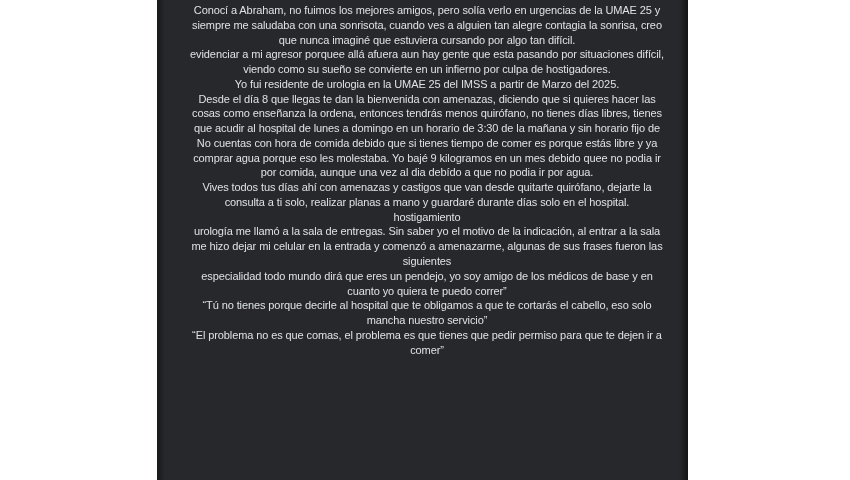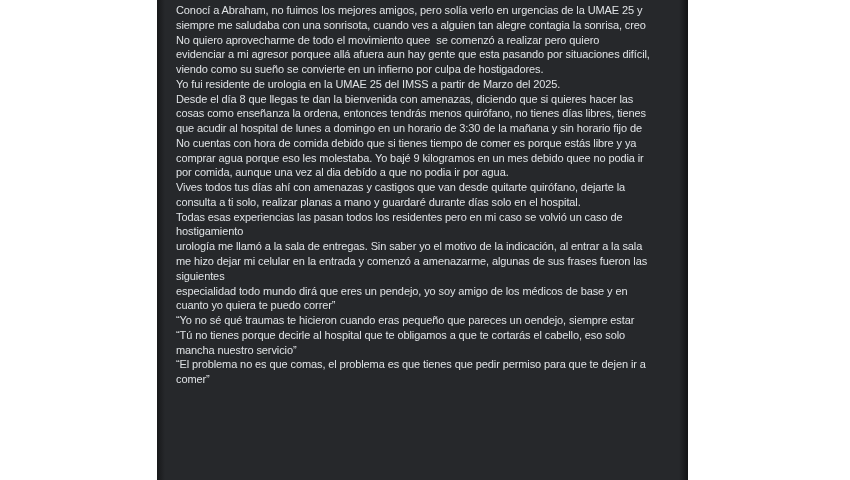--- a/index.html
+++ b/index.html
@@ -34,53 +34,52 @@
   }
   .post-text {
     position: absolute;
     left: 19px;
     top: 3px;
     right: 10px;
     color: var(--text-color, #dfe2e5);
     font-size: 11px;
     letter-spacing: -0.1px;
     line-height: 14.77px;
+    text-align: center;
   }
   .post-text .line {
     white-space: pre;
     height: 14.77px;
   }
 </style>
 </head>
 <body>
 
 <div class="canvas">
   <div class="post">
     <div class="post-text">
         <div class="line">Conocí a Abraham, no fuimos los mejores amigos, pero solía verlo en urgencias de la UMAE 25 y</div>
         <div class="line">siempre me saludaba con una sonrisota, cuando ves a alguien tan alegre contagia la sonrisa, creo</div>
-        <div class="line">No quiero aprovecharme de todo el movimiento quee  se comenzó a realizar pero quiero</div>
+        <div class="line">que nunca imaginé que estuviera cursando por algo tan difícil.</div>
         <div class="line">evidenciar a mi agresor porquee allá afuera aun hay gente que esta pasando por situaciones difícil,</div>
         <div class="line">viendo como su sueño se convierte en un infierno por culpa de hostigadores.</div>
         <div class="line">Yo fui residente de urologia en la UMAE 25 del IMSS a partir de Marzo del 2025.</div>
         <div class="line">Desde el día 8 que llegas te dan la bienvenida con amenazas, diciendo que si quieres hacer las</div>
         <div class="line">cosas como enseñanza la ordena, entonces tendrás menos quirófano, no tienes días libres, tienes</div>
         <div class="line">que acudir al hospital de lunes a domingo en un horario de 3:30 de la mañana y sin horario fijo de</div>
         <div class="line">No cuentas con hora de comida debido que si tienes tiempo de comer es porque estás libre y ya</div>
         <div class="line">comprar agua porque eso les molestaba. Yo bajé 9 kilogramos en un mes debido quee no podia ir</div>
         <div class="line">por comida, aunque una vez al dia debído a que no podia ir por agua.</div>
         <div class="line">Vives todos tus días ahí con amenazas y castigos que van desde quitarte quirófano, dejarte la</div>
         <div class="line">consulta a ti solo, realizar planas a mano y guardaré durante días solo en el hospital.</div>
-        <div class="line">Todas esas experiencias las pasan todos los residentes pero en mi caso se volvió un caso de</div>
         <div class="line">hostigamiento</div>
         <div class="line">urología me llamó a la sala de entregas. Sin saber yo el motivo de la indicación, al entrar a la sala</div>
         <div class="line">me hizo dejar mi celular en la entrada y comenzó a amenazarme, algunas de sus frases fueron las</div>
         <div class="line">siguientes</div>
         <div class="line">especialidad todo mundo dirá que eres un pendejo, yo soy amigo de los médicos de base y en</div>
         <div class="line">cuanto yo quiera te puedo correr”</div>
-        <div class="line">“Yo no sé qué traumas te hicieron cuando eras pequeño que pareces un oendejo, siempre estar</div>
         <div class="line">“Tú no tienes porque decirle al hospital que te obligamos a que te cortarás el cabello, eso solo</div>
         <div class="line">mancha nuestro servicio”</div>
         <div class="line">“El problema no es que comas, el problema es que tienes que pedir permiso para que te dejen ir a</div>
         <div class="line">comer”</div>
       </div>
   </div>
 </div>
 
 </body></html>

